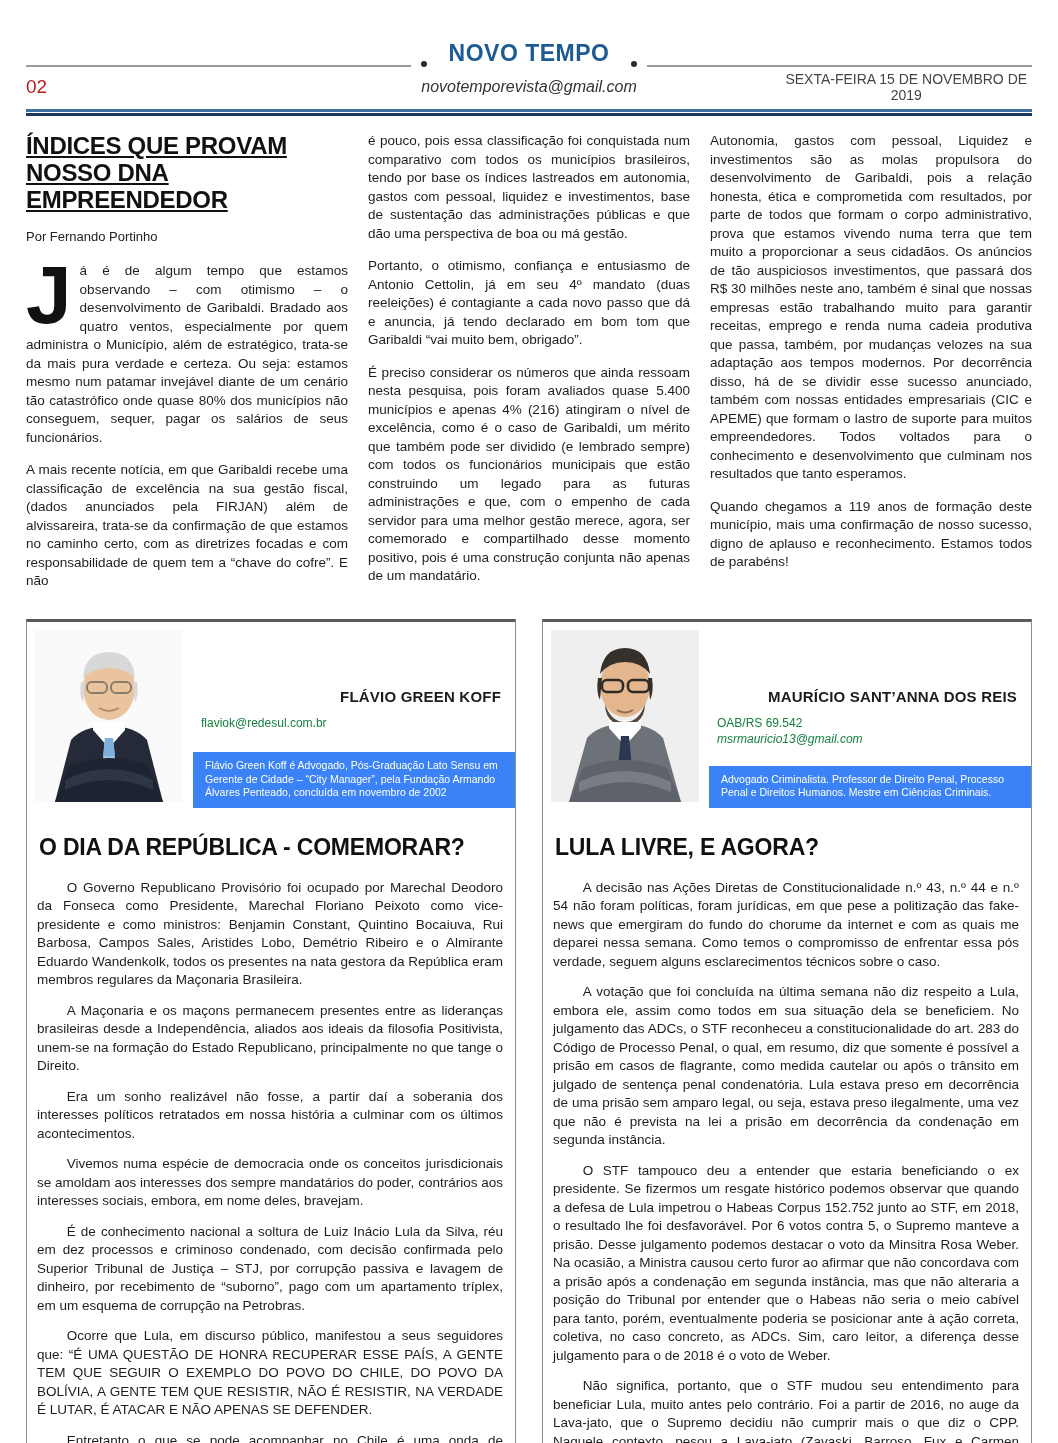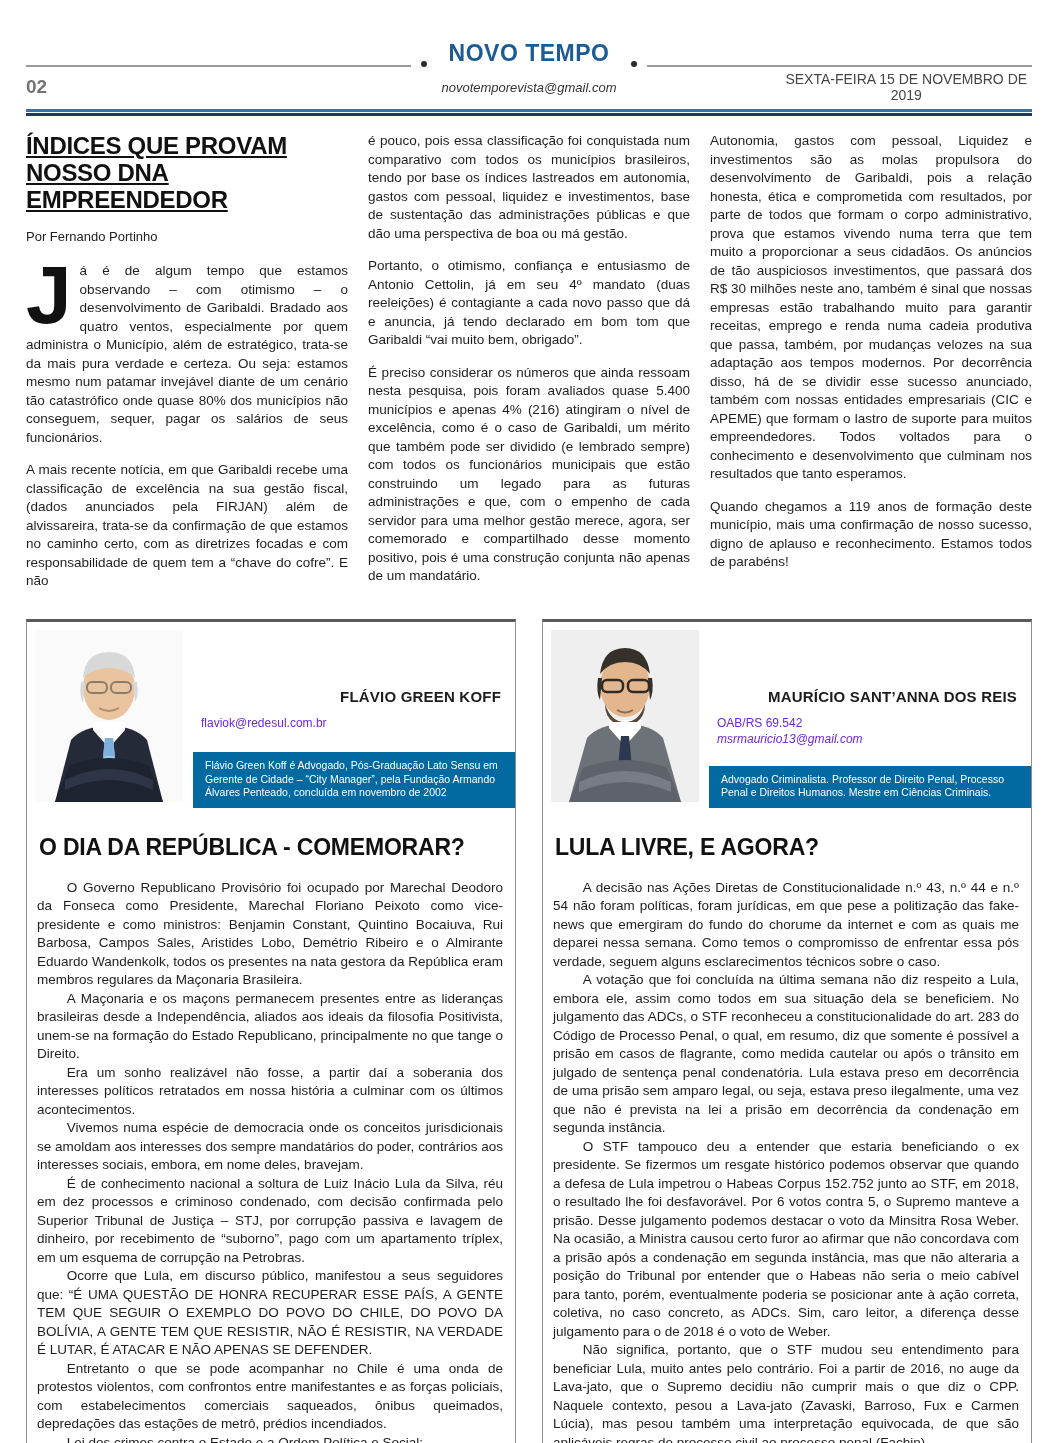--- a/index.html
+++ b/index.html
@@ -10,22 +10,22 @@
     color:#222; position:relative;
   }
   .page { padding:26px 26px 0 26px; }
 
   
   .masthead-row { display:flex; align-items:flex-end; margin-top:14px; }
   .masthead-row .hline { flex:1; height:2px; background:#9a9a9a; }
   .masthead-row .dot { width:6px; height:6px; border-radius:50%; background:#2a2a2a; margin:0 10px; }
   .masthead { font-size:23px; font-weight:bold; color:#1c5b94; letter-spacing:0.5px; padding:0 12px; }
   .header-meta { display:grid; grid-template-columns:1fr 2fr 1fr; align-items:center; margin-top:4px; }
-  .page-number { font-size:19px; font-weight:bold; color:#737373; }
-  .header-email { text-align:center; font-size:13px; font-style:italic; color:#333; }
+  .page-number { font-size:19px; font-weight:normal; color:#b91c1c; }
+  .header-email { text-align:center; font-size:16px; font-style:italic; color:#333; }
   .header-date { text-align:center; font-size:14px; color:#444; }
   .rule-blue-top { height:3px; background:#3e6f9f; margin-top:6px; }
   .rule-blue-bottom { height:3px; background:#173a5e; margin-top:1px; }
 
   
   .lead { display:grid; grid-template-columns:1fr 1fr 1fr; column-gap:20px; margin-top:16px; min-height:322px; }
   .lead h1 { font-size:24px; line-height:27px; font-weight:bold; color:#111; letter-spacing:-0.3px; margin-bottom:16px;text-decoration:underline; }
   .byline { font-size:13px; color:#222; margin-bottom:18px; }
   .lead p, .boxcol p { font-size:13.5px; line-height:18.5px; text-align:justify; color:#1e1e1e; }
   .lead p { margin-bottom:14px; }
@@ -34,29 +34,29 @@
   
   .boxes { display:grid; grid-template-columns:1fr 1fr; column-gap:26px; margin-top:14px; }
   .box {
     border:1px solid #8e8e8e; border-top:3px solid #5a5a5a; border-bottom:3px solid #5a5a5a;
     padding:8px 10px 18px 8px; min-height:678px; background:#fff;
   }
   .profile { position:relative; height:178px; }
   .photo { position:absolute; left:0; top:0; width:148px; height:172px; overflow:hidden; }
   .p-info { position:absolute; left:166px; top:58px; right:4px; }
   .p-name { font-size:15px; font-weight:bold; color:#1c1c1c; letter-spacing:0.2px; margin-bottom:10px;text-align:right; }
-  .p-line { font-size:12px; color:#6d28d9; line-height:16px; }
+  .p-line { font-size:12px; color:#15803d; line-height:16px; }
   .p-line.italic { font-style:italic; }
   .caption {
     position:absolute; left:158px; right:-10px; bottom:0;
-    background:#0369a1; color:#ffffff; font-size:10.5px; line-height:13.5px;
+    background:#3b82f6; color:#ffffff; font-size:10.5px; line-height:13.5px;
     padding:7px 12px 8px 12px;
   }
   .boxcol h2 { font-size:23px; font-weight:bold; color:#111; letter-spacing:-0.2px; margin:26px 0 18px 4px; }
-  .boxcol p { text-indent:2.2em; margin:0 2px; }
+  .boxcol p { text-indent:2.2em; margin:12px 2px; }
 </style>
 </head>
 <body>
 
 <div class="page">
 
   <div>
     <div class="masthead-row">
       <div class="hline"></div>
       <div class="dot"></div>

